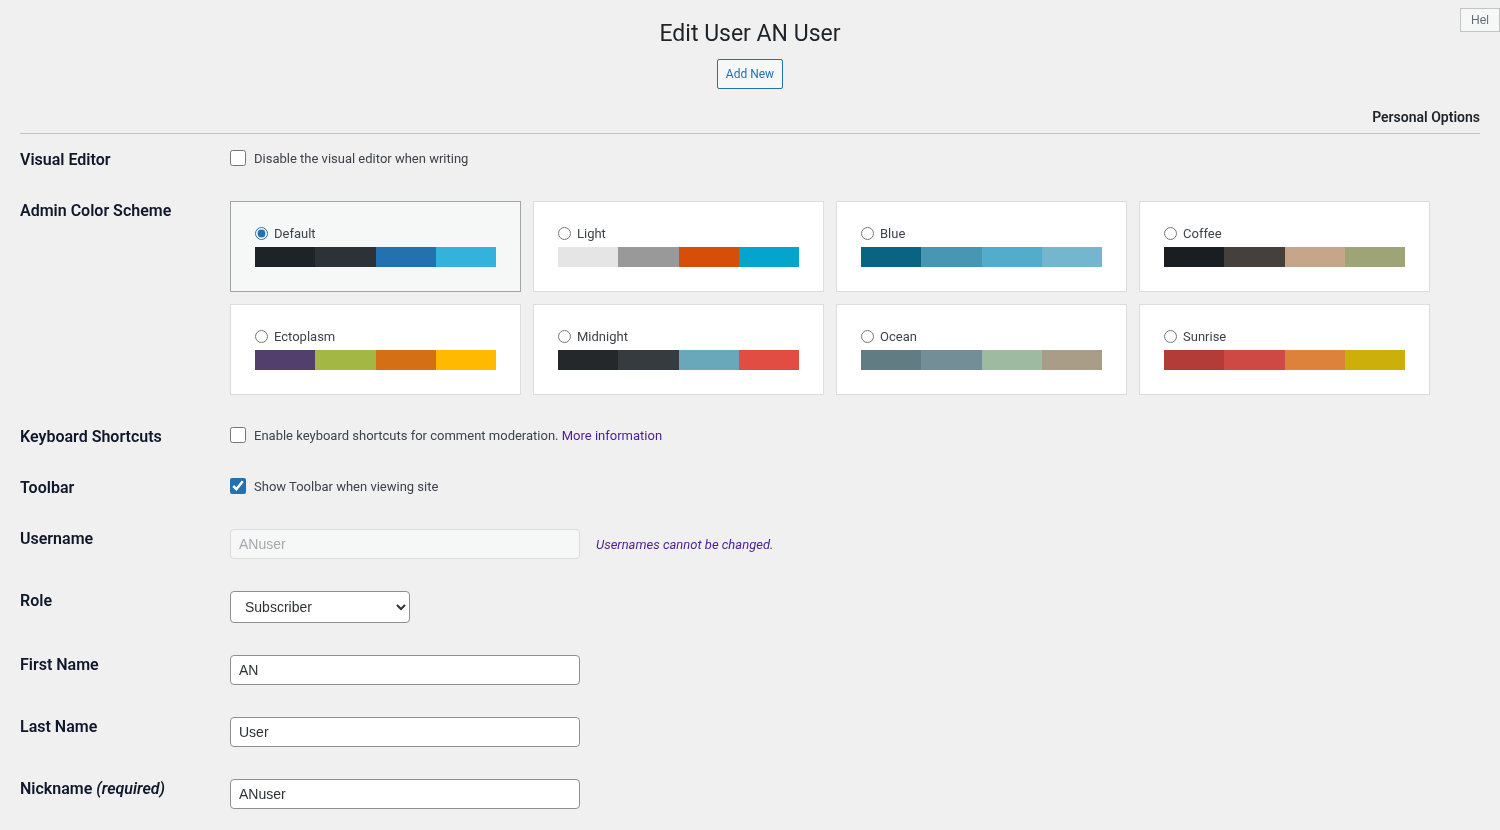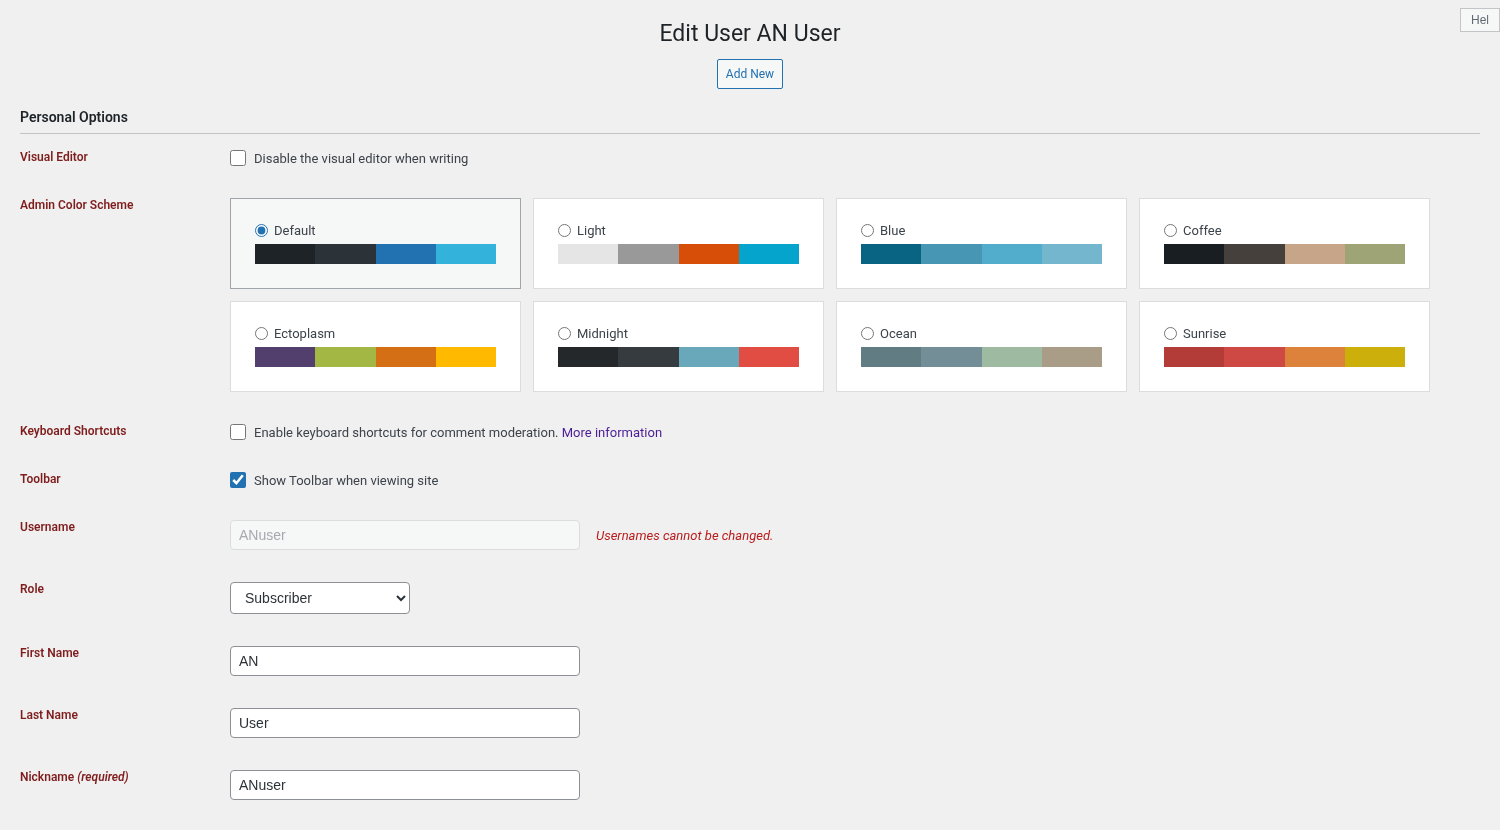--- a/index.html
+++ b/index.html
@@ -51,35 +51,36 @@
     }
 
     .section-title {
       font-size: 14px;
       font-weight: 600;
       color: #1d2327;
       border-bottom: 1px solid #c3c4c7;
       padding-bottom: 8px;
       margin-bottom: 0;
       margin-top: 0;
+      text-align: right;
     }
 
     .form-table {
       width: 100%;
       border-collapse: collapse;
       margin-top: 0;
     }
     .form-table tr > th {
       width: 200px;
       padding: 16px 10px 16px 0;
       vertical-align: top;
       font-weight: 600;
-      font-size: 12px;
+      font-size: 16px;
       text-align: left;
-      color: #7f1d1d;
+      color: #0f172a;
     }
     .form-table tr > td {
       padding: 16px 10px;
       vertical-align: top;
     }
 
     
     .color-scheme-grid {
       display: grid;
       grid-template-columns: repeat(4, 1fr);
@@ -149,21 +150,21 @@
       color: #a7aaad;
       border-color: #dcdcde;
     }
     .username-row {
       display: flex;
       align-items: center;
       gap: 16px;
     }
     .username-note {
       font-style: italic;
-      color: #b91c1c;
+      color: #4c1d95;
       font-size: 13px;
     }
 
     .role-select {
       padding: 6px 32px 6px 10px;
       border: 1px solid #8c8f94;
       border-radius: 4px;
       font-size: 14px;
       color: #2c3338;
       background: #fff;

